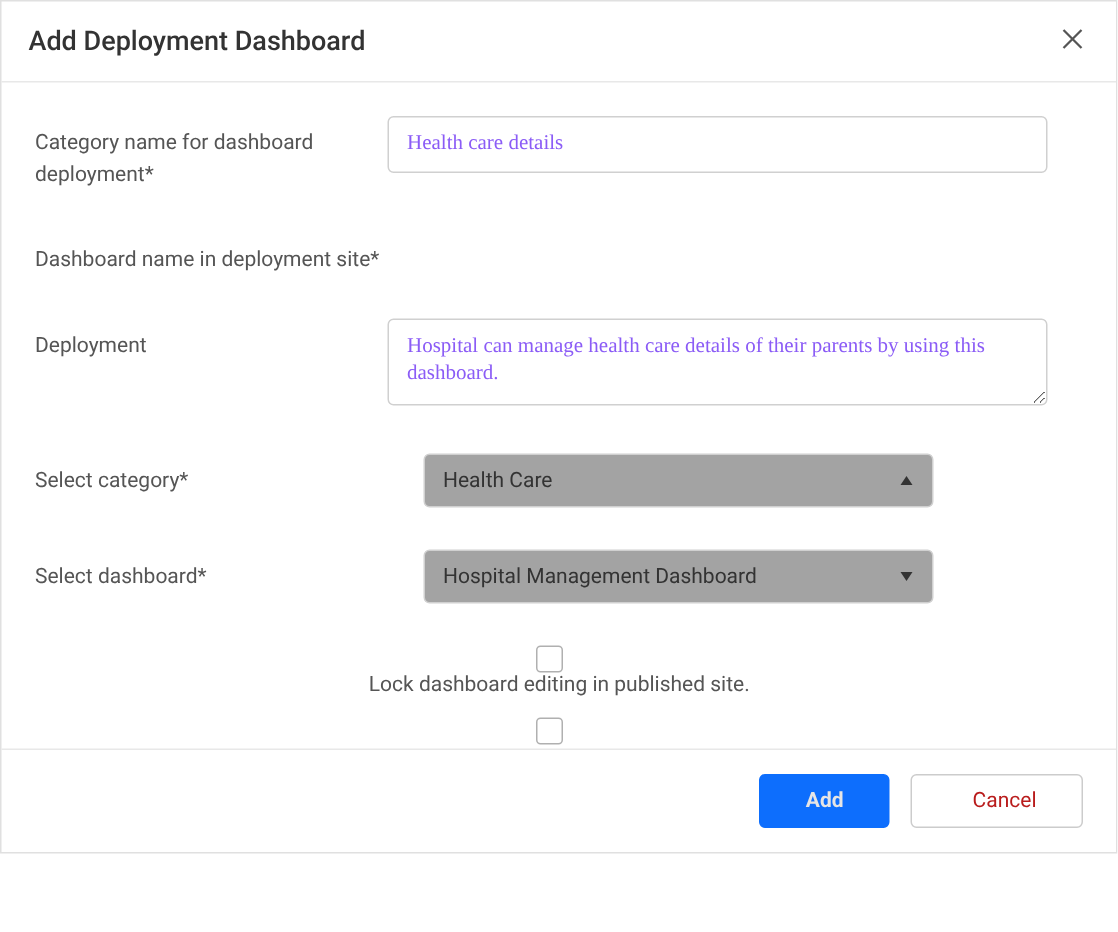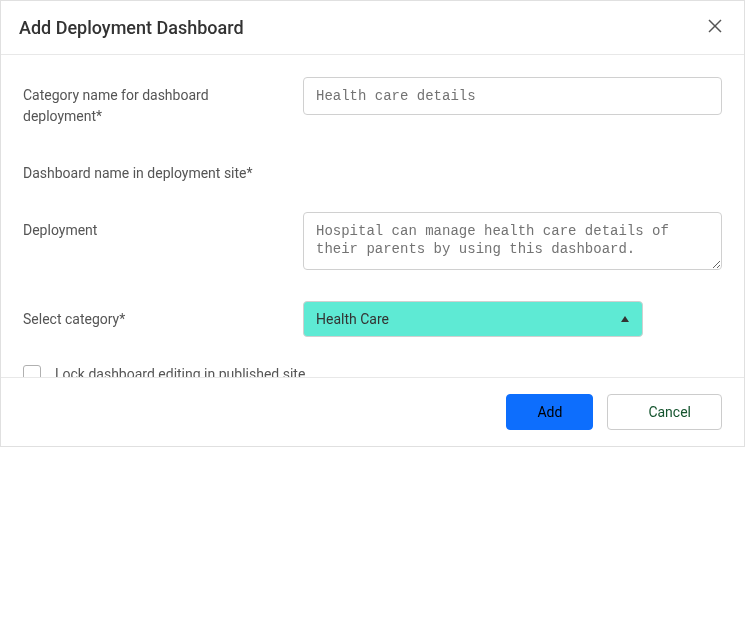--- a/index.html
+++ b/index.html
@@ -10,21 +10,21 @@
     body {
       font-family: -apple-system, BlinkMacSystemFont, "Segoe UI", Roboto, "Helvetica Neue", Arial, sans-serif;
       font-size: 14px;
       color: #333;
       background: #fff;
       width: 745px;
       height: 621px;
     }
     .dialog {
       width: 745px;
-      height: 447px;
+      height: 569px;
       border: 1px solid #e0e0e0;
       display: flex;
       flex-direction: column;
       background: #fff;
     }
     .dialog-header {
       display: flex;
       justify-content: space-between;
       align-items: center;
       padding: 14px 18px;
@@ -51,60 +51,60 @@
     }
     .dialog-body {
       flex: 1;
       padding: 22px 22px 10px 22px;
       overflow-y: auto;
     }
     .form-row {
       display: flex;
       align-items: flex-start;
       margin-bottom: 28px;
-      gap: 45px;
     }
     .form-row.select-row {
+      justify-content: space-between;
     }
     .form-label {
       width: 235px;
       flex-shrink: 0;
       color: #555;
       font-size: 14px;
       line-height: 1.5;
       padding-top: 8px;
     }
     .form-control-wrap {
       flex: 1;
       max-width: 440px;
     }
     .form-input {
       width: 100%;
       padding: 9px 12px;
       border: 1px solid #d0d0d0;
       border-radius: 4px;
       font-size: 14px;
-      color: #737373;
-      font-family: Liberation Mono, monospace;
+      color: #8b5cf6;
+      font-family: Liberation Serif, serif;
       line-height: 1.3;
     }
     textarea.form-input {
       resize: both;
       height: 58px;
       min-height: 40px;
     }
     .form-select {
       width: 100%;
       max-width: 340px;
       padding: 9px 36px 9px 12px;
       border: 1px solid #d0d0d0;
       border-radius: 4px;
       font-size: 14px;
       color: #333;
-      background: #5eead4;
+      background: #a3a3a3;
       cursor: pointer;
       position: relative;
       display: flex;
       align-items: center;
       justify-content: space-between;
     }
     .select-caret {
       position: absolute;
       right: 12px;
       top: 50%;
@@ -116,20 +116,21 @@
       height: 10px;
       display: block;
     }
     .checkbox-group {
       margin-top: 16px;
     }
     .checkbox-row {
       display: flex;
       align-items: center;
       margin-bottom: 14px;
+      flex-direction: column;
     }
     .checkbox {
       width: 18px;
       height: 18px;
       border: 1.5px solid #b0b0b0;
       border-radius: 3px;
       margin-right: 14px;
       cursor: pointer;
       flex-shrink: 0;
       background: #fff;
@@ -149,26 +150,27 @@
     .btn {
       padding: 9px 30px;
       border-radius: 4px;
       font-size: 14px;
       cursor: pointer;
       font-family: inherit;
       border: 1px solid transparent;
     }
     .btn-primary {
       background: #0d6efd;
-      color: #000000;
+      color: #e5e5e5;
       border-color: #0d6efd;
+      font-weight: bold;
     }
     .btn-secondary {
       background: #fff;
-      color: #14532d;
+      color: #b91c1c;
       border-color: #ccc;
       padding-left: 40px;
     }
   </style>
 </head>
 <body>
 
 <div class="dialog">
   <div class="dialog-header">
     <div class="dialog-title">Add Deployment Dashboard</div>
@@ -209,20 +211,33 @@
           <span>Health Care</span>
           <span class="select-caret">
             <svg viewBox="0 0 10 10" fill="currentColor">
                 <polygon points="5,2 9,8 1,8"></polygon>
               </svg>
           </span>
         </div>
       </div>
     </div>
 
+    <div class="form-row select-row">
+      <div class="form-label">Select dashboard*</div>
+      <div class="form-control-wrap">
+        <div class="form-select">
+          <span>Hospital Management Dashboard</span>
+          <span class="select-caret">
+            <svg viewBox="0 0 10 10" fill="currentColor">
+                <polygon points="1,2 9,2 5,8"></polygon>
+              </svg>
+          </span>
+        </div>
+      </div>
+    </div>
 
     <div class="checkbox-group">
       <div class="checkbox-row">
         <div class="checkbox"></div>
         <span class="checkbox-label">Lock dashboard editing in published site.</span>
       </div>
       <div class="checkbox-row">
         <div class="checkbox"></div>
       </div>
       <div class="checkbox-row">

